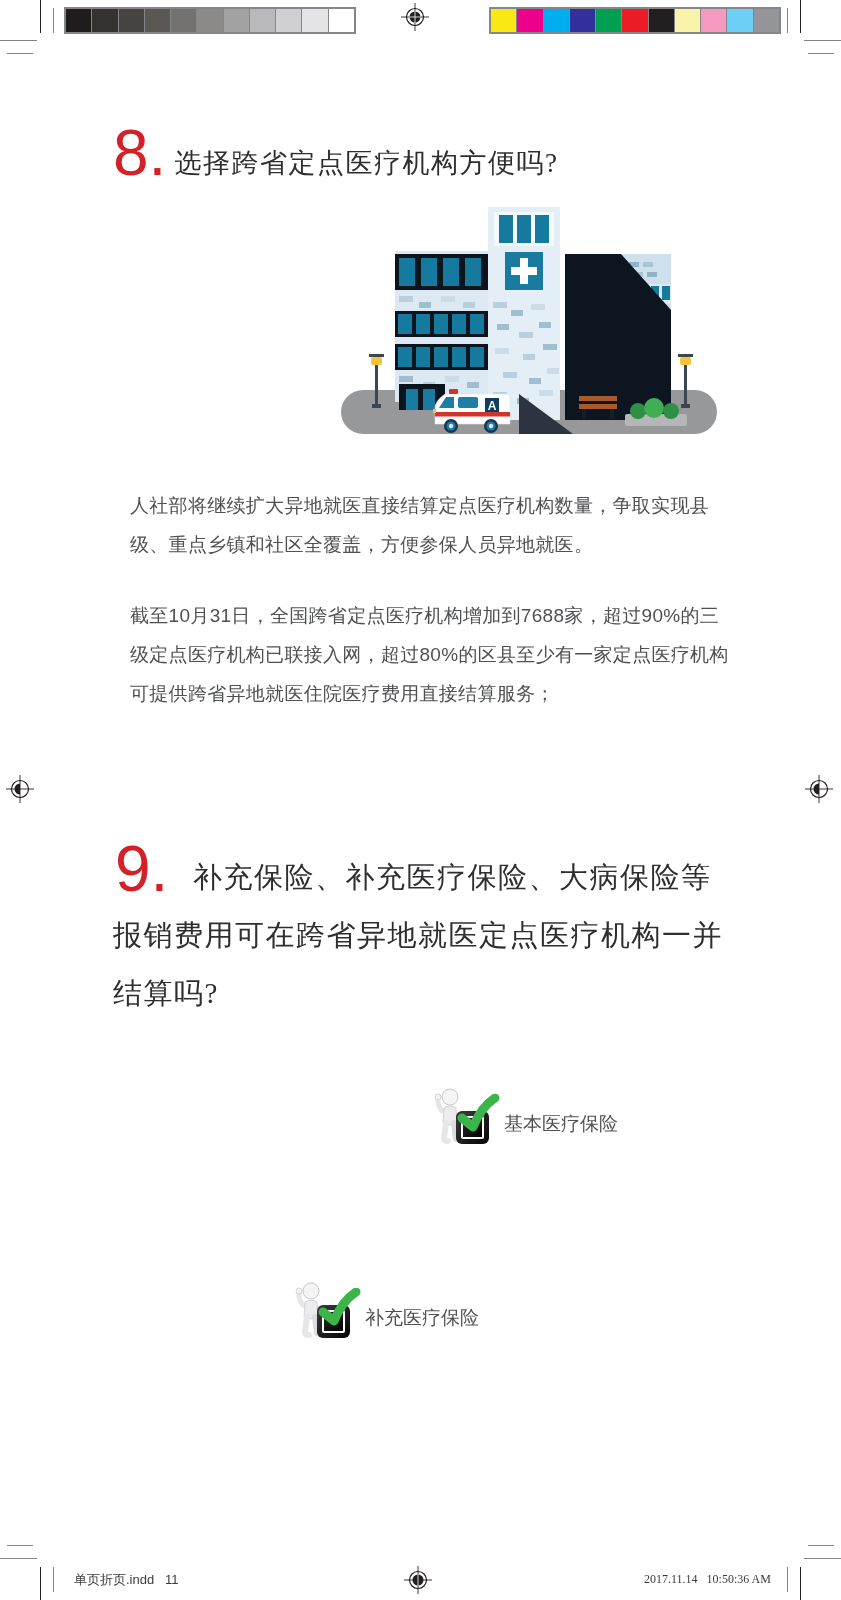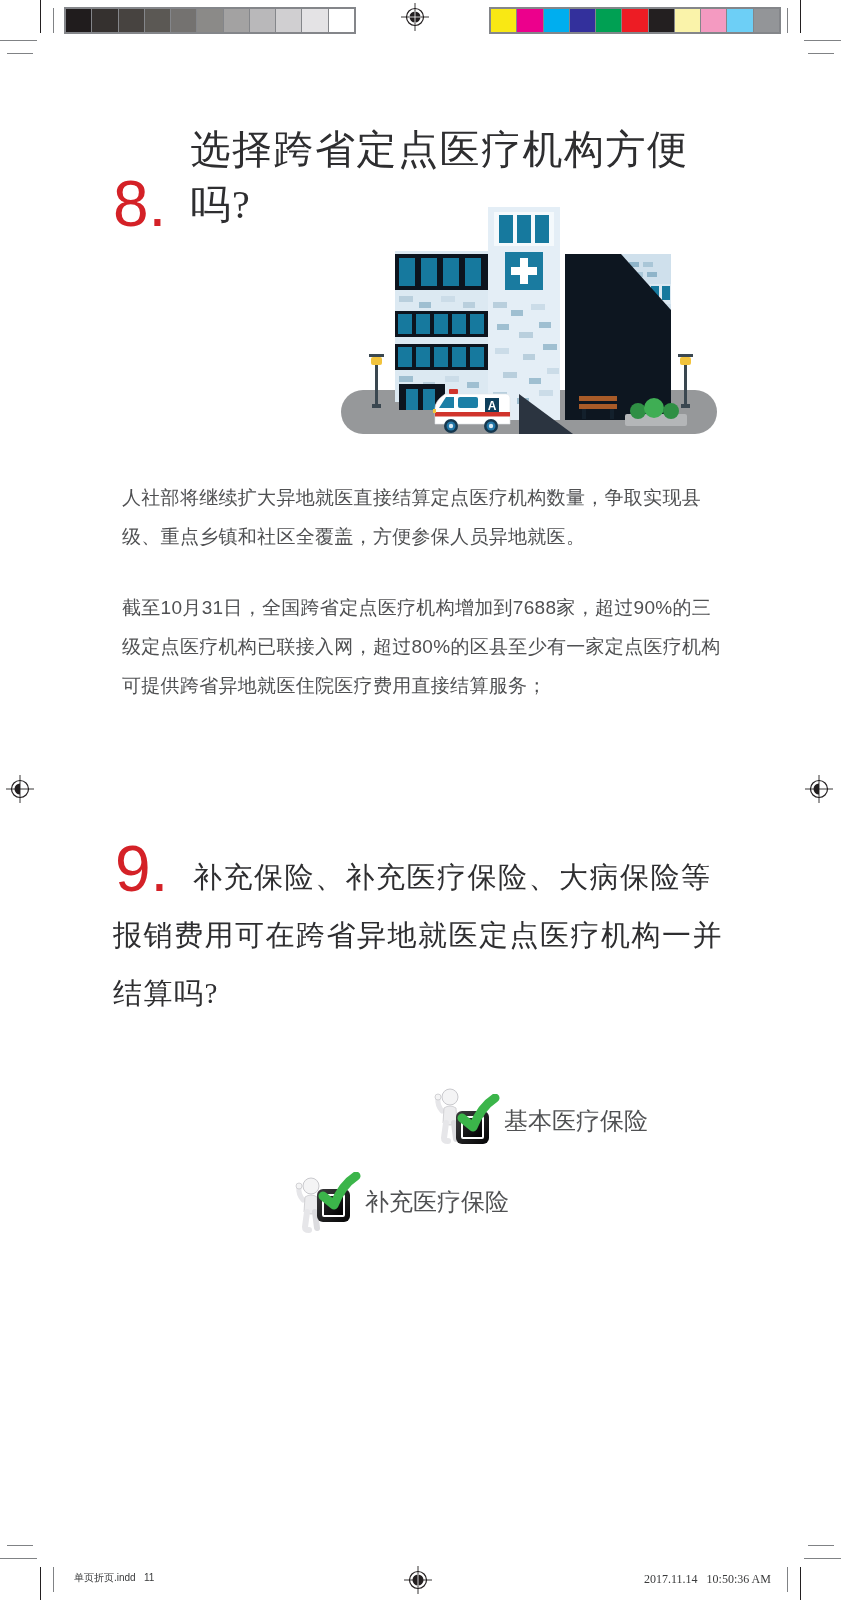--- a/index.html
+++ b/index.html
@@ -9,48 +9,48 @@
   .mark-line{position:absolute;background:#808285;}
   .mark-line.dark{background:#231f20;}
   .cal-bar{position:absolute;top:7px;height:27px;width:292px;display:flex;gap:1px;
            padding:1px;background:#84868a;border:1px solid #84868a;box-sizing:border-box;}
   .cal-bar>div{flex:1;}
   .reg{position:absolute;width:32px;height:32px;}
   
   .q-block{position:absolute;left:113px;width:614px;}
   .q-num{color:#d42127;font-size:64px;line-height:62px;font-family:"Liberation Sans",sans-serif;}
   .q8{top:122px;display:flex;align-items:flex-end;}
-  .q8 .q-text{font-family:"Liberation Serif",serif;font-size:40px;color:#2e2e30;
-              margin-left:24px;margin-bottom:3px;letter-spacing:1.5px;}
+  .q8 .q-text{font-family:"Liberation Serif",serif;font-size:27px;color:#2e2e30;
+              margin-left:8px;margin-bottom:3px;letter-spacing:1.5px;}
   .q9{top:838px;}
   .q9 .q-num{position:absolute;left:2px;top:0;}
   .q9 .q-text{font-family:"Liberation Serif",serif;font-size:29px;line-height:58px;
               color:#2e2e30;letter-spacing:1.5px;text-indent:80px;margin:0;padding-top:10px;}
   
   .para{position:absolute;left:118px;width:607px;font-size:19px;line-height:39px;
-        color:#4f5052;letter-spacing:0.3px;margin:4px;}
+        color:#4f5052;letter-spacing:0.3px;margin:12px;}
   .p1{top:474px;} .p2{top:584px;} .p3{top:678px;}
   
   .illus{position:absolute;left:333px;top:192px;width:392px;height:256px;}
   
   .chk-intro{position:absolute;left:225px;top:1022px;font-size:19px;font-weight:bold;
              color:#1f1f21;letter-spacing:0.8px;}
   .chk-item{position:absolute;display:flex;align-items:flex-end;height:58px;}
   .chk-item .fig{width:32px;height:56px;flex:none;}
   .chk-box{position:relative;width:33px;height:33px;margin-left:-9px;flex:none;
            background:linear-gradient(135deg,#3c3c3e,#050505);border-radius:6px;}
   .chk-box .inner{position:absolute;inset:5px;border:2.5px solid #fff;border-radius:2px;
                   background:linear-gradient(135deg,#2a2a2c,#000);}
   .chk-box svg{position:absolute;left:-2px;top:-17px;width:46px;height:42px;}
-  .chk-label{font-size:24px;color:#4f5052;margin:0 8px 7px 15px;white-space:nowrap;}
+  .chk-label{font-size:19px;color:#4f5052;margin:0 8px 7px 15px;white-space:nowrap;}
   .it1{left:433px;top:1086px;} .it2{left:372px;top:1154px;}
-  .it3{left:294px;top:1176px;align-items:center;} .it4{left:209px;top:1284px;}
+  .it3{left:294px;top:1280px;} .it4{left:209px;top:1284px;}
   .note{position:absolute;left:264px;top:1396px;font-size:19px;color:#6d6e71;letter-spacing:0.3px;}
   
-  .footer-left{position:absolute;left:74px;top:1571px;font-size:10px;color:#3a3b3c;white-space:pre;}
+  .footer-left{position:absolute;left:74px;top:1571px;font-size:13px;color:#3a3b3c;white-space:pre;}
   .footer-right{position:absolute;left:644px;top:1572px;font-size:12px;color:#3a3b3c;
                 font-family:"Liberation Serif",serif;white-space:pre;}
 </style>
 </head>
 <body>
 
 <div class="page">
 
   <div class="mark-line dark" style="left:40px;top:0;width:1px;height:33px;"></div>
   <div class="mark-line" style="left:53px;top:8px;width:1px;height:25px;"></div>

